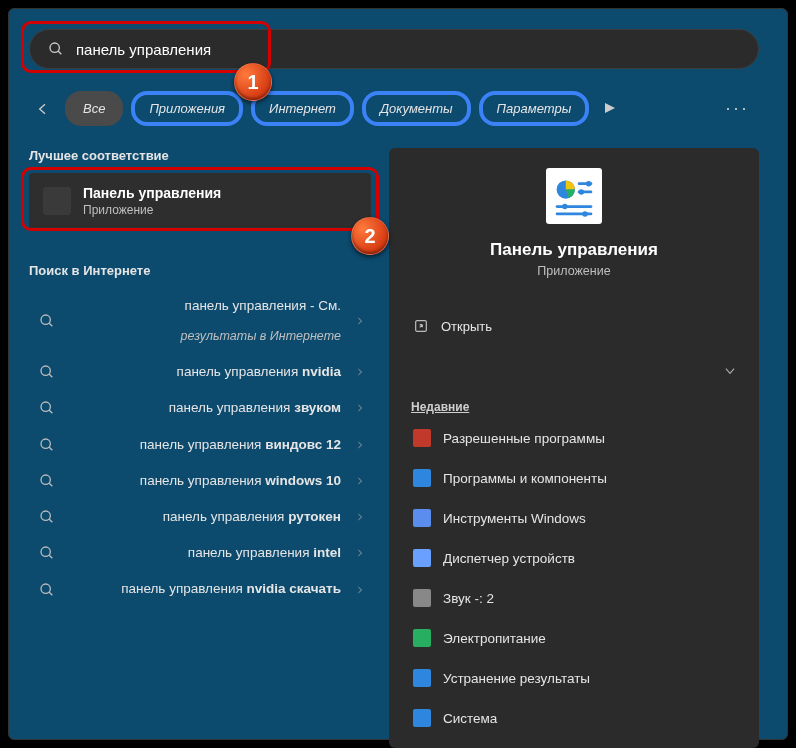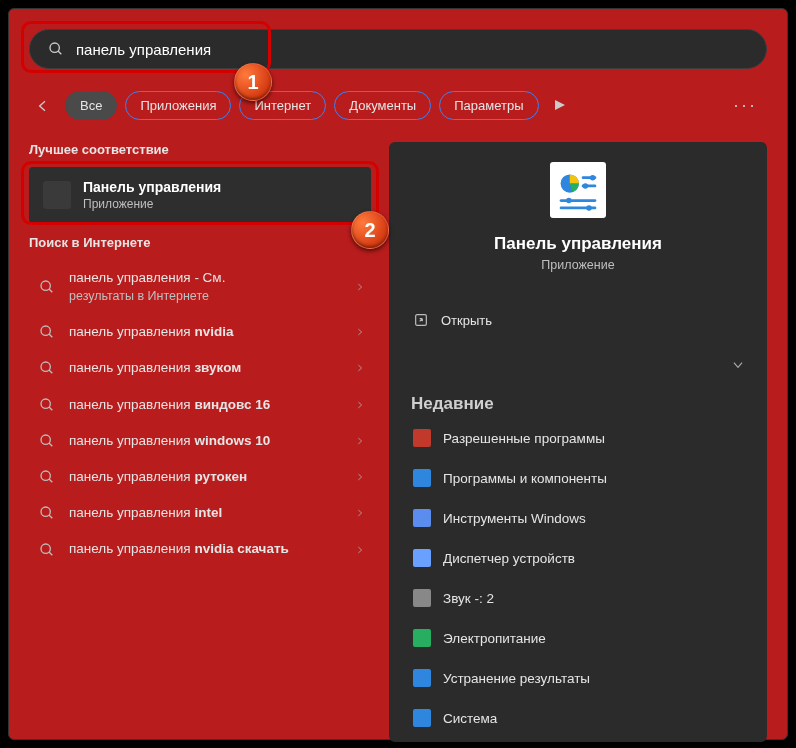--- a/index.html
+++ b/index.html
@@ -1,57 +1,57 @@
 <!DOCTYPE html>
 <html><head>
 <meta charset="utf-8">
 <style>
 * { margin:0; padding:0; box-sizing:border-box; font-family:"Segoe UI",Arial,sans-serif; -webkit-font-smoothing:antialiased; }
 body { background:#000; width:796px; height:748px; overflow:hidden; position:relative; }
-.window { position:absolute; top:8px; left:8px; right:8px; bottom:8px; background:#b91c1c; border:1px solid #333; border-radius:6px; padding:20px 20px 0 20px; color:#fff; }
+.window { position:absolute; top:8px; left:8px; right:8px; bottom:8px; background:#0c4a6e; border:1px solid #333; border-radius:6px; padding:20px 28px 0 20px; color:#fff; }
 .search-row { position:relative; }
 .search-box { display:flex; align-items:center; background:#2b2b2b; border:1px solid #3d3d3d; border-radius:20px; height:40px; padding:0 18px; }
 .search-icon-svg { width:16px; height:16px; stroke:#ccc; fill:none; stroke-width:2; margin-right:12px; flex-shrink:0; }
 .search-input { flex:1; background:transparent; border:none; outline:none; color:#fff; font-size:15px; }
 .hl-box { position:absolute; border:3px solid #d40000; border-radius:10px; pointer-events:none; z-index:5; }
 .badge { position:absolute; width:38px; height:38px; border-radius:50%; color:#fff; font-weight:700; font-size:20px; display:flex; align-items:center; justify-content:center; z-index:6; background:radial-gradient(circle at 30% 30%,#ff7a3c,#d63a12 70%); box-shadow:inset 0 -2px 3px rgba(0,0,0,.4),0 2px 4px rgba(0,0,0,.6); border:1px solid rgba(255,255,255,.15); }
 .tabs-row { display:flex; align-items:center; gap:8px; margin-top:22px; }
 .back-btn { width:28px; height:28px; display:flex; align-items:center; justify-content:center; color:#ccc; border-radius:4px; }
-.tab { padding:6px 14px; border-radius:16px; font-size:13px; color:#e5e5e5; border:1px solid #3b82f6; background:transparent; cursor:pointer; white-space:nowrap; }
+.tab { padding:6px 14px; border-radius:16px; font-size:13px; color:#e5e5e5; border:4px solid #3b82f6; background:transparent; cursor:pointer; white-space:nowrap;font-style:italic; }
 .tab.active { background:#4a4a4a; border-color:#4a4a4a; }
 .more-dots { margin-left:auto; color:#ccc; font-size:18px; padding:4px 10px; letter-spacing:2px; }
 .play-ic { color:#ccc; font-size:12px; padding:4px 8px; }
 .content { display:flex; gap:18px; margin-top:22px; height:calc(100% - 110px); }
 .left-col { width:342px; display:flex; flex-direction:column; }
 .section-title { font-size:13px; color:#e5e5e5; font-weight:600; margin-bottom:10px; }
 .best-match { position:relative; }
 .match-card { background:#2e2e2e; border-radius:4px; padding:12px 14px; display:flex; align-items:center; gap:12px; }
 .match-ico-ph { width:28px; height:28px; background:#3a3a3a; border-radius:3px; flex-shrink:0; }
 .match-text .t1 { font-size:14px; font-weight:600; }
 .match-text .t2 { font-size:12px; color:#bfbfbf; margin-top:2px; }
-.section-title.mt { margin-top:12px; }
+.section-title.mt { margin-top:34px; }
 .web-list { display:flex; flex-direction:column; }
 .web-item { display:flex; align-items:center; gap:14px; padding:9px 6px 9px 10px; font-size:13.5px; color:#e5e5e5; }
 .mag { width:16px; height:16px; stroke:#bbb; fill:none; stroke-width:2; flex-shrink:0; }
-.web-txt { flex:1; line-height:1.35; display:block; }
+.web-txt { flex:1; line-height:1.35; display:block;text-align:right; }
 .web-txt b { font-weight:700; }
-.web-sub { display:block; font-size:12.5px; color:#bfbfbf; margin-top:1px; }
+.web-sub { display:block; font-size:12.5px; color:#bfbfbf; margin-top:13px;font-style:italic; }
 .chev { width:10px; height:10px; stroke:#aaa; fill:none; stroke-width:2; flex-shrink:0; }
 .right-col { flex:1; background:#2b2b2b; border-radius:6px; padding:20px 22px 0 22px; display:flex; flex-direction:column; overflow:hidden; }
 .detail-head { display:flex; flex-direction:column; align-items:center; padding-bottom:16px; }
 .big-icon { width:56px; height:56px; border-radius:3px; background:#fff; display:flex; align-items:center; justify-content:center; margin-bottom:16px; }
 .cp-svg { width:44px; height:44px; }
 .detail-title { font-size:17px; font-weight:600; }
 .detail-sub { font-size:12.5px; color:#bfbfbf; margin-top:4px; }
 .hr { height:1px; background:#3a3a3a; margin:10px -22px 0 -22px; }
 .open-row { display:flex; align-items:center; gap:12px; padding:14px 2px; position:relative; }
 .open-ic { width:16px; height:16px; stroke:#bbb; fill:none; stroke-width:1.8; }
 .open-row span { font-size:13px; color:#e5e5e5; }
 .expand-chev { margin-left:auto; transform:rotate(90deg); }
-.recent-title { font-size:17px; color:#cfcfcf; font-weight:600; margin:16px 0 8px 0; }
+.recent-title { font-size:12px; color:#cfcfcf; font-weight:600; margin:16px 0 8px 0;text-decoration:underline; }
 .recent-list { display:flex; flex-direction:column; gap:8px;text-align:right; }
 .recent-item { display:flex; align-items:center; gap:12px; padding:7px 2px; font-size:13.5px; color:#e5e5e5; }
 .ric { width:18px; height:18px; flex-shrink:0; border-radius:2px; display:flex; align-items:center; justify-content:center; font-size:11px; }
 </style>
 </head>
 <body>
 
 <div class="window">
 
   <div class="search-row">
@@ -132,21 +132,21 @@
             <span class="web-txt">панель управления <b>звуком</b></span>
             <svg class="chev" viewBox="0 0 24 24">
               <polyline points="8 5 16 12 8 19"></polyline>
             </svg>
           </div>
           <div class="web-item">
             <svg class="mag" viewBox="0 0 24 24">
               <circle cx="10" cy="10" r="7"></circle>
               <line x1="20" y1="20" x2="15" y2="15"></line>
             </svg>
-            <span class="web-txt">панель управления <b>виндовс 16</b></span>
+            <span class="web-txt">панель управления <b>виндовс 12</b></span>
             <svg class="chev" viewBox="0 0 24 24">
               <polyline points="8 5 16 12 8 19"></polyline>
             </svg>
           </div>
           <div class="web-item">
             <svg class="mag" viewBox="0 0 24 24">
               <circle cx="10" cy="10" r="7"></circle>
               <line x1="20" y1="20" x2="15" y2="15"></line>
             </svg>
             <span class="web-txt">панель управления <b>windows 10</b></span>

